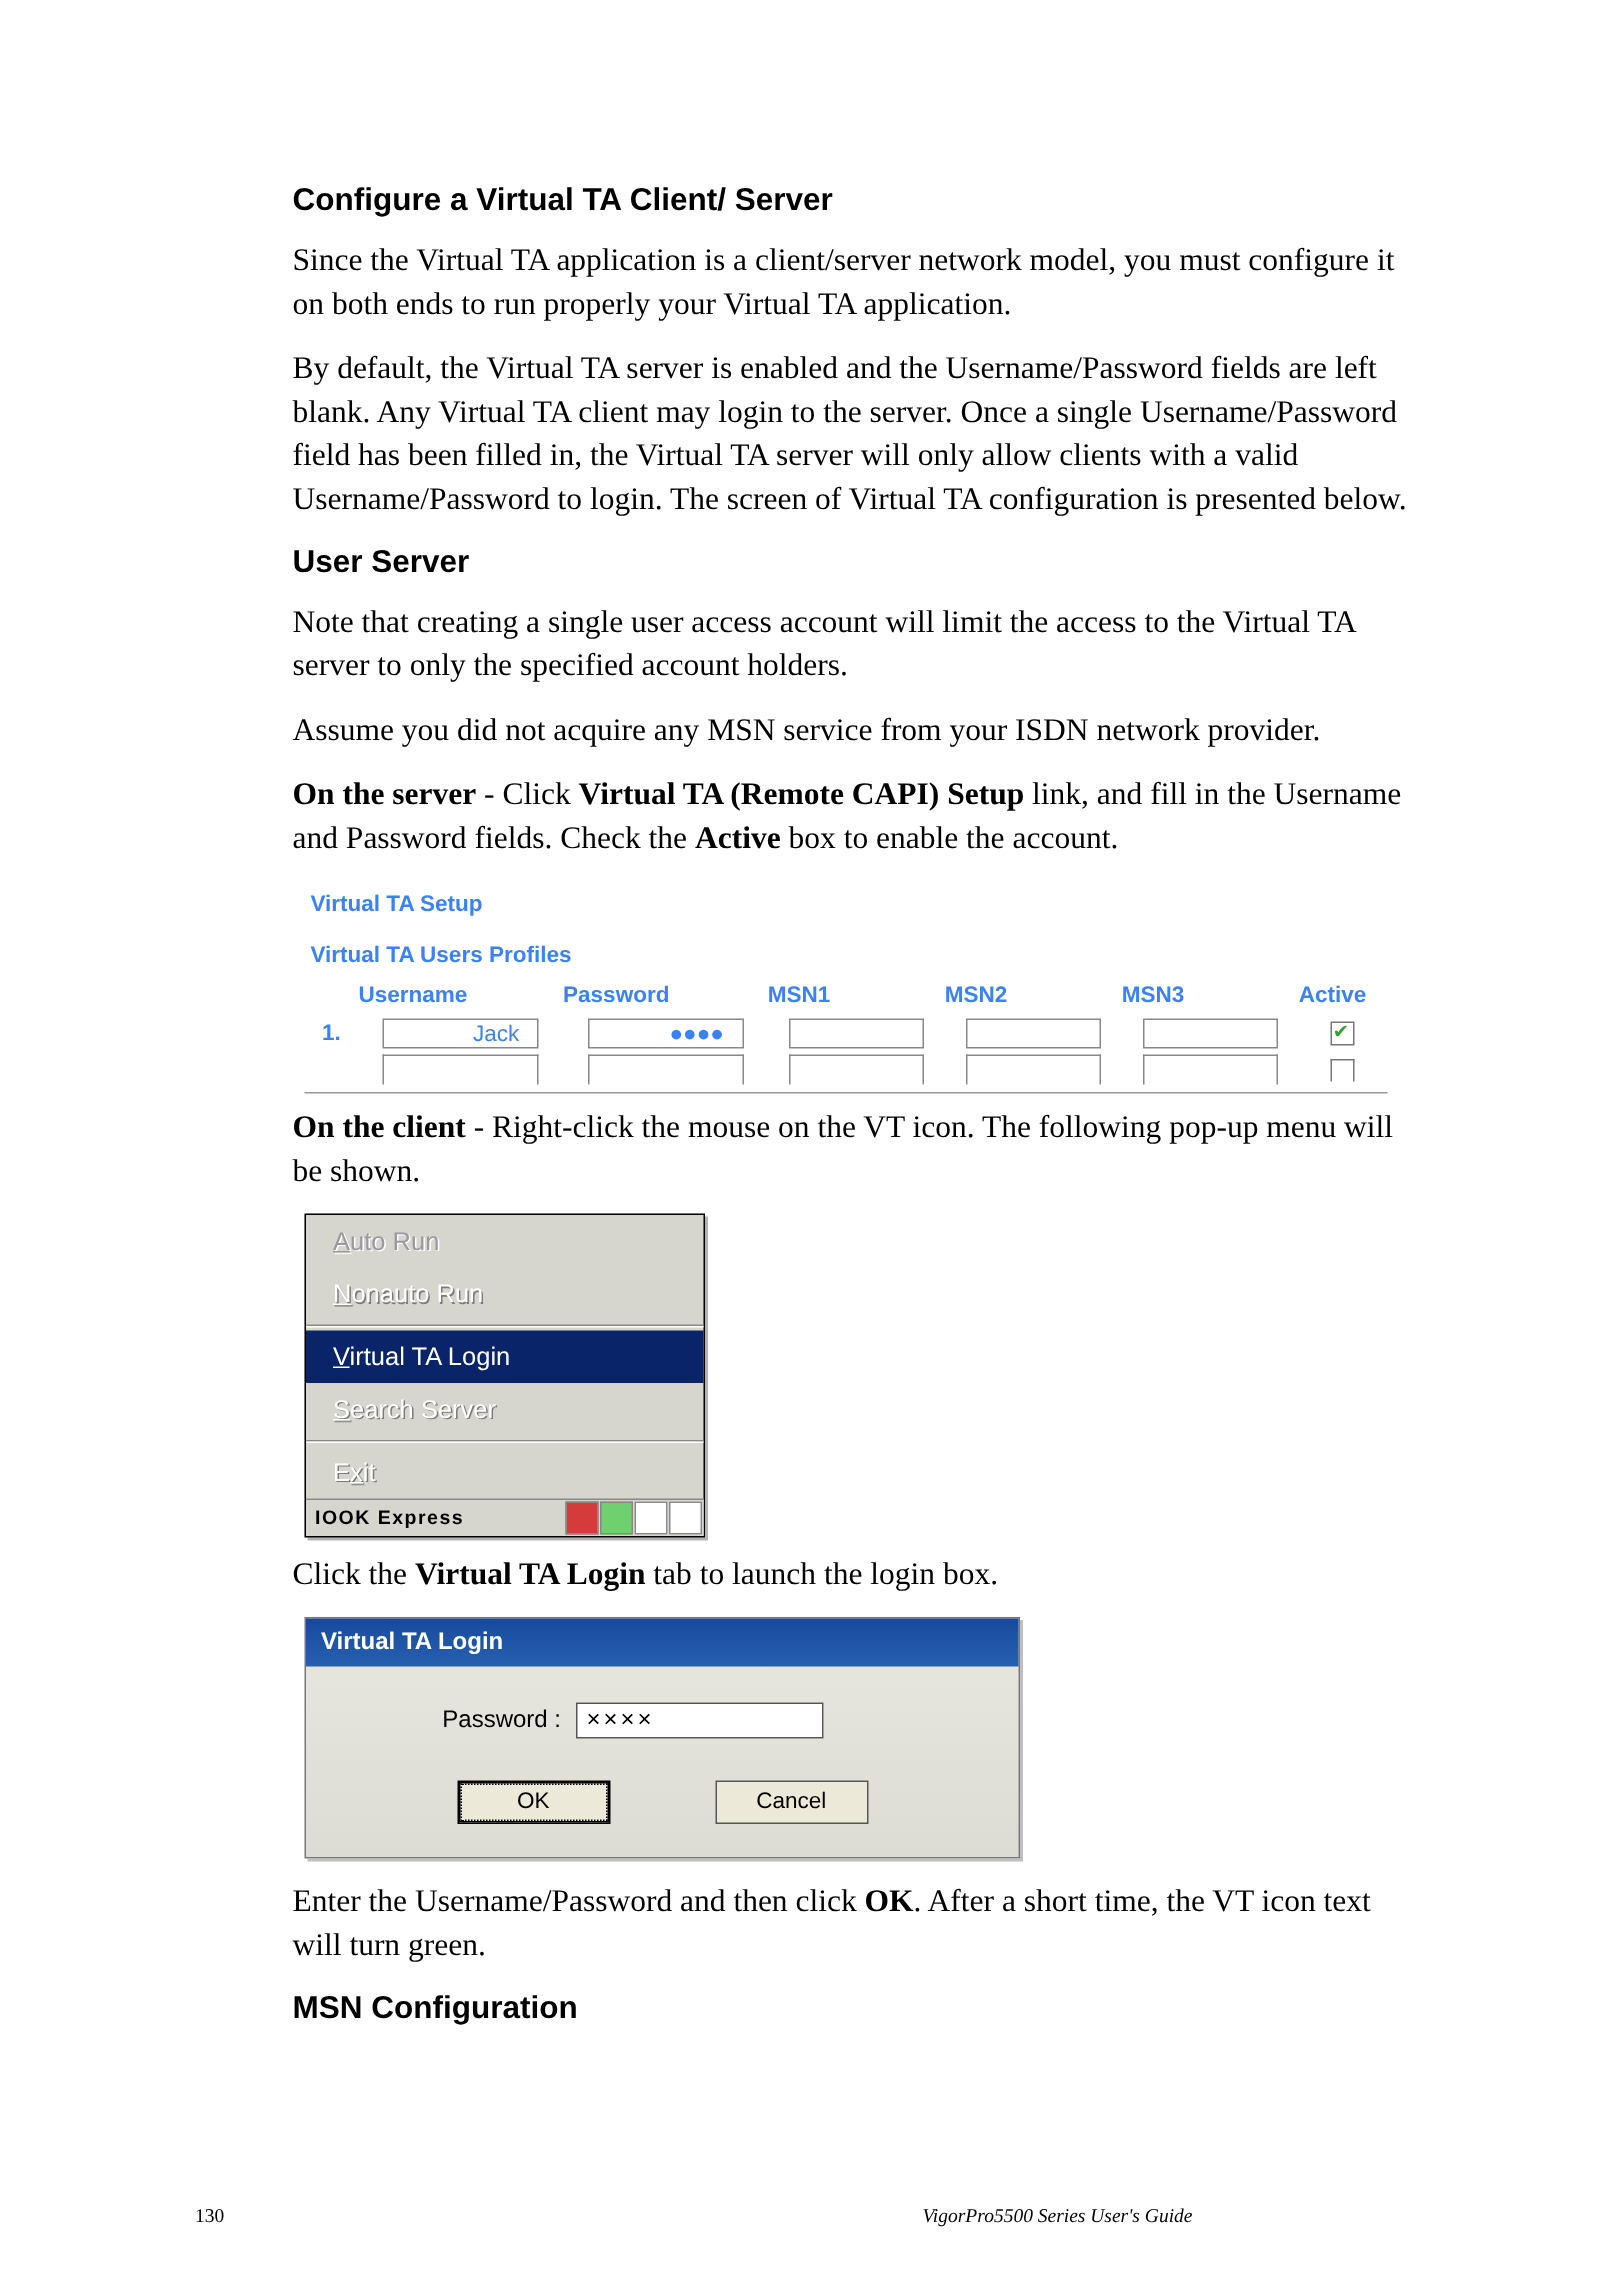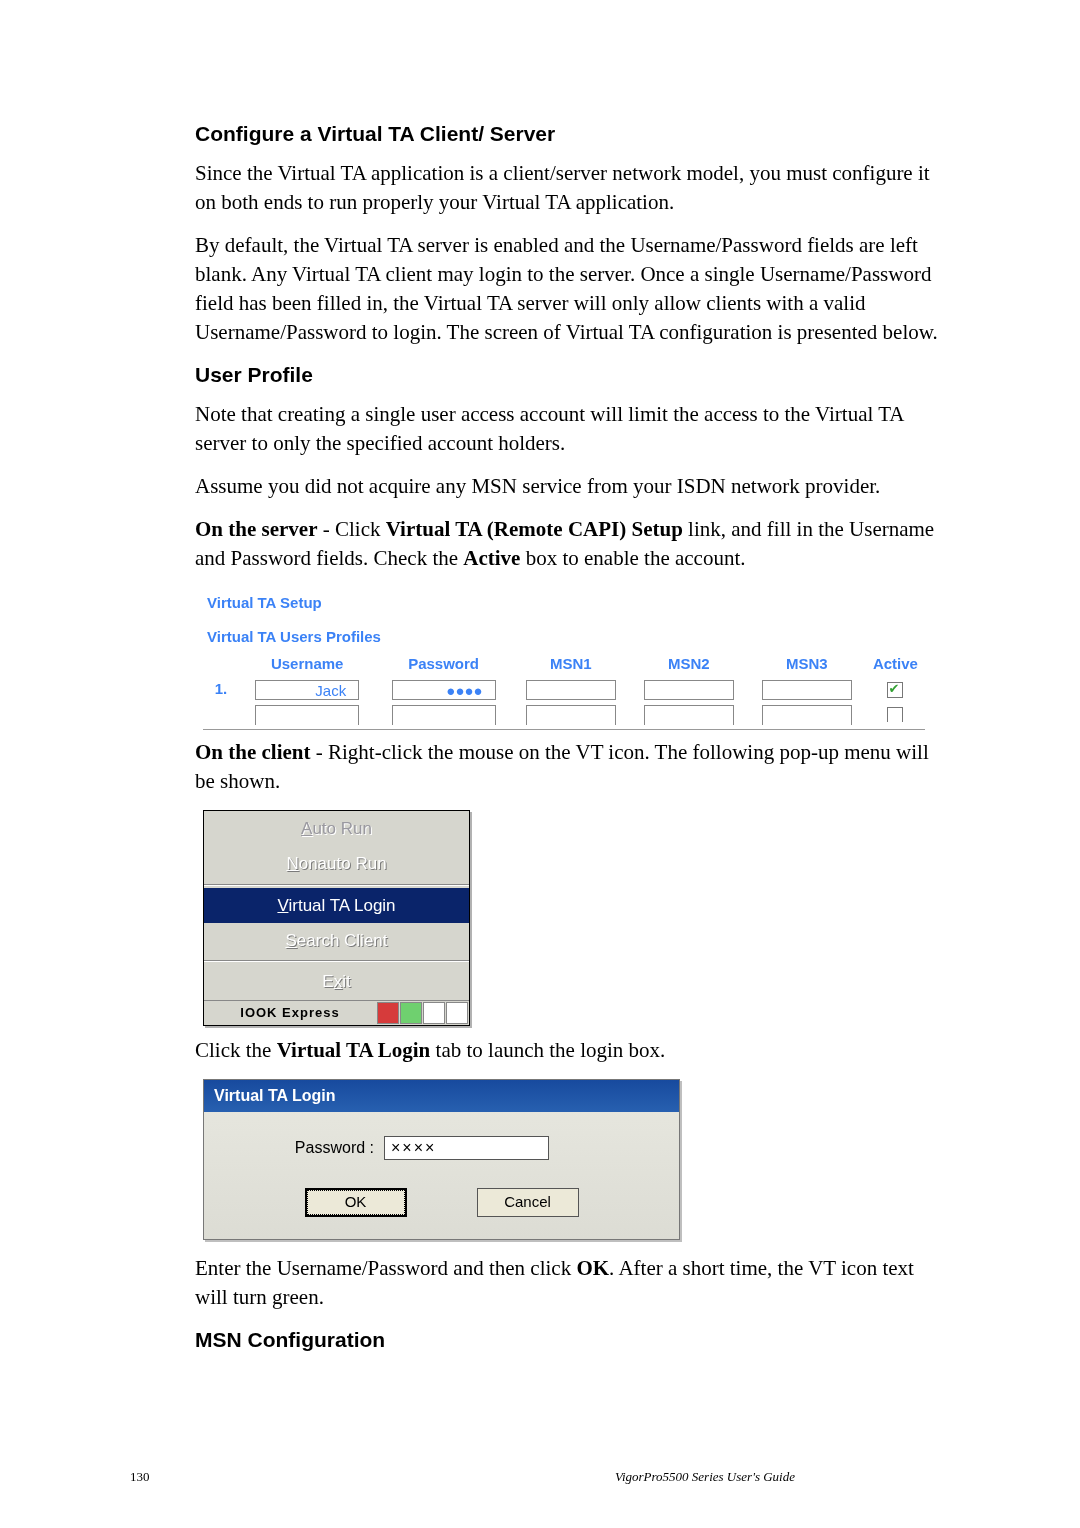--- a/index.html
+++ b/index.html
@@ -25,34 +25,33 @@
     border-bottom:1px solid #999;
     padding-bottom:2px;
   }
   .setup .ttl{font-weight:bold;padding:6px 0 4px 4px}
   .setup .row1{display:flex;align-items:center;border:1px solid #d5d5d5;border-left:0;border-right:0;padding:5px 0 5px 4px}
   .setup .row1 .radios{margin-left:120px;display:flex;align-items:center;gap:8px}
   .radio{display:inline-flex;align-items:center;justify-content:center;width:14px;height:14px;border:1px solid #666;border-radius:50%;margin-right:4px}
   .radio.sel::after{content:"";width:7px;height:7px;border-radius:50%;background:#35a035}
   .setup .ttl2{font-weight:bold;padding:10px 0 4px 4px}
   .setup table{border-collapse:collapse;width:100%}
-  .setup th{font-weight:bold;font-size:15px;text-align:center;padding:2px 0}
+  .setup th{font-weight:bold;font-size:15px;text-align:left;padding:2px 0}
   .setup td{text-align:center;padding:2px 0;vertical-align:middle}
   .tin{width:104px;height:20px;border:1px solid #888;background:#fff;display:inline-block;vertical-align:middle;padding:0 12px;box-sizing:border-box;font-size:15px;text-align:right;line-height:20px}
   .tin.sm{width:90px}
   .chk{width:14px;height:14px;border:1px solid #777;display:inline-block;vertical-align:middle;background:#fff;position:relative}
   .chk.on::after{content:"✔";color:#33a033;font-size:13px;position:absolute;left:0;top:-3px}
 
   
   .popup{
     width:265px;border:1px solid #000;background:#d6d6ce;
     font-family:Tahoma,Arial,sans-serif;font-size:17px;
     margin:6px 0 10px 8px;
     box-shadow:2px 2px 0 rgba(0,0,0,.3);
-    text-align:center;
   }
   .popup .item{padding:6px 18px;color:#fff;text-shadow:1px 1px 0 #7a7a7a}
   .popup .item.dis{color:#9a99a0;text-shadow:1px 1px 0 #fff}
   .popup .item.sel{background:#0a246a;color:#fff;text-shadow:none}
   .popup hr{border:0;border-top:1px solid #888;border-bottom:1px solid #fff;margin:2px 0}
   .popup .bar{
     display:flex;align-items:center;background:#d6d6ce;border-top:1px solid #888;font-size:13px;
   }
   .popup .bar .lt{flex:1;padding:0 6px;letter-spacing:1px;font-weight:bold;color:#000}
   .popup .bar .tray{display:flex;gap:1px;padding:1px;background:#d6d6ce}
@@ -87,21 +86,21 @@
   }
   .footer .r{font-style:italic;font-family:"Times New Roman",serif}
 </style>
 </head>
 <body>
 
 <h3 class="sec">Configure a Virtual TA Client/ Server</h3>
 <p>Since the Virtual TA application is a client/server network model, you must configure it on both ends to run properly your Virtual TA application.</p>
 <p>By default, the Virtual TA server is enabled and the Username/Password fields are left blank. Any Virtual TA client may login to the server. Once a single Username/Password field has been filled in, the Virtual TA server will only allow clients with a valid Username/Password to login. The screen of Virtual TA configuration is presented below.</p>
 
-<h3 class="sec">User Profile</h3>
+<h3 class="sec">User Server</h3>
 <p>Note that creating a single user access account will limit the access to the Virtual TA server to only the specified account holders.</p>
 <p>Assume you did not acquire any MSN service from your ISDN network provider.</p>
 <p>
   <b>On the server</b><span> - Click </span><b>Virtual TA (Remote CAPI) Setup</b><span> link, and fill in the Username and Password fields. Check the </span><b>Active</b><span> box to enable the account.</span>
 </p>
 
 <div class="setup">
   <div class="ttl">Virtual TA Setup</div>
   <div class="ttl2">Virtual TA Users Profiles</div>
   <table>
@@ -139,21 +138,21 @@
 
 <p>
   <b>On the client</b><span> - Right-click the mouse on the VT icon. The following pop-up menu will be shown.</span>
 </p>
 
 <div class="popup">
   <div class="item dis"><span class="und">A</span>uto Run</div>
   <div class="item"><span class="und">N</span><span>onauto Run</span></div>
   <hr>
   <div class="item sel"><span class="und">V</span><span>irtual TA Login</span></div>
-  <div class="item"><span class="und">S</span><span>earch Client</span></div>
+  <div class="item"><span class="und">S</span><span>earch Server</span></div>
   <hr>
   <div class="item"><span>E</span><span class="und">x</span><span>it</span></div>
   <div class="bar">
     <div class="lt">IOOK Express</div>
     <div class="tray">
       <span class="tcell r"></span>
       <span class="tcell g"></span>
       <span class="tcell"></span>
       <span class="tcell"></span>
     </div>

